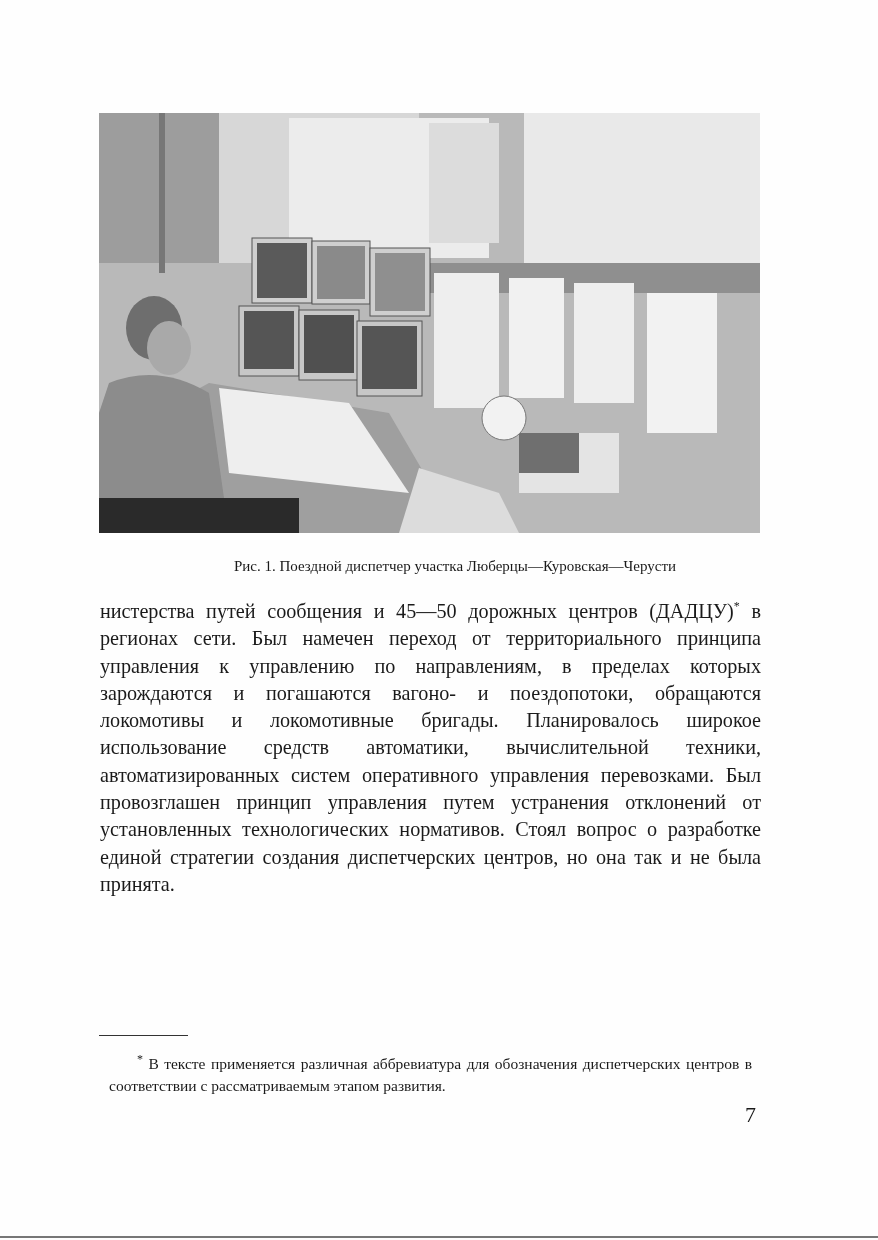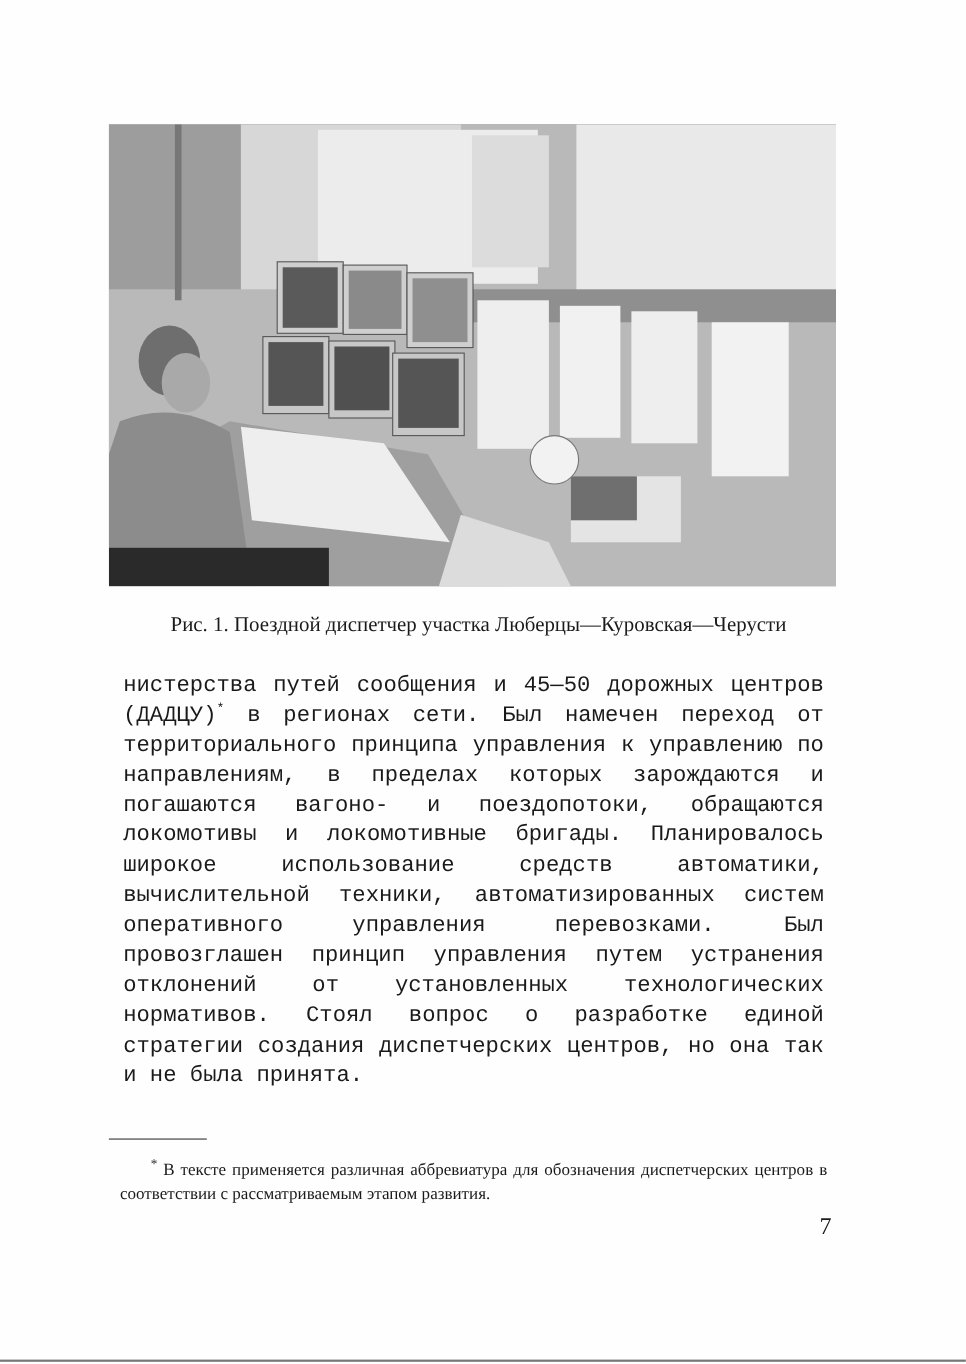--- a/index.html
+++ b/index.html
@@ -1,22 +1,22 @@
 <!DOCTYPE html>
 <html><head>
 <meta charset="utf-8">
 <style>
   html, body { margin:0; padding:0; }
   body { width:878px; height:1240px; background:#fefefe; position:relative; overflow:hidden;
          font-family:"Liberation Serif","DejaVu Serif",serif; color:#1a1a1a; }
   .photo { position:absolute; left:99px; top:113px; width:661px; height:420px; background:#9a9a9a; overflow:hidden; }
   .photo svg { display:block; width:100%; height:100%; }
-  .caption { position:absolute; left:96px; top:558px; width:678px; text-align:center; font-size:19px; }
+  .caption { position:absolute; left:116px; top:558px; width:678px; text-align:center; font-size:15px; }
   .body { position:absolute; left:100px; top:598px; width:661px; font-size:20.2px; line-height:27.3px; text-align:justify; }
-  .body p { margin:12px;font-family:Liberation Mono, monospace; }
+  .body p { margin:0; }
   .body p.indent { text-indent:28px; }
   .sup { font-size:12px; vertical-align:super; line-height:0; }
   .fn-rule { position:absolute; left:99px; top:1035px; width:89px; height:1px; background:#333; }
   .footnote { position:absolute; left:100px; top:1044px; width:661px; font-size:15.5px; line-height:22px; text-align:justify; }
   .footnote p { margin:9px; text-indent:28px; }
   .pagenum { position:absolute; left:745px; top:1102px; font-size:22px; }
   .bottom-rule { position:absolute; left:0; top:1236px; width:878px; height:2px; background:#777; }
 </style>
 </head>
 <body>

